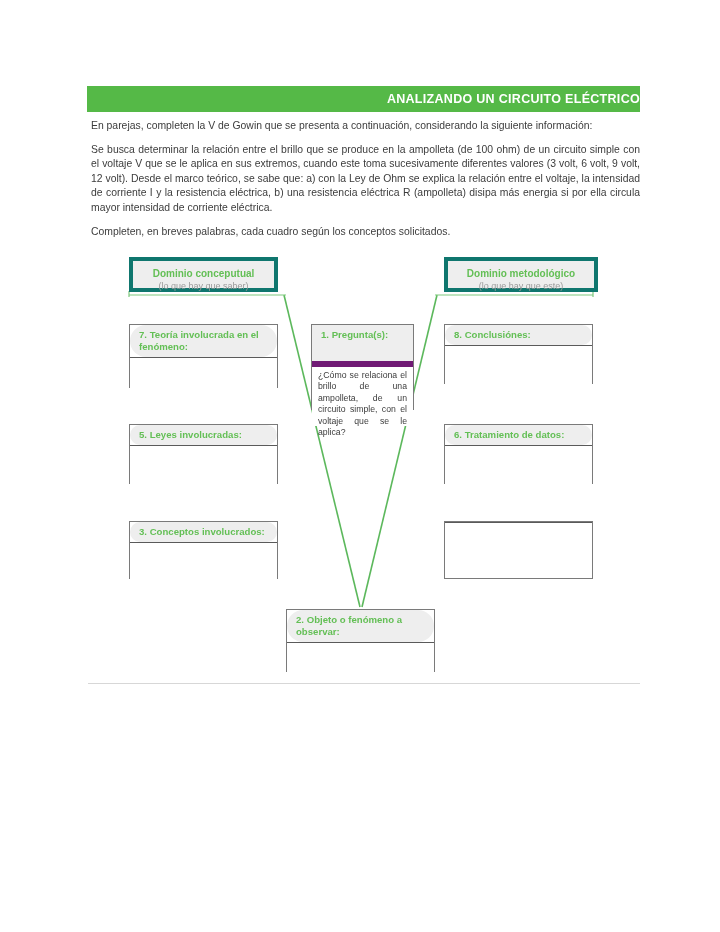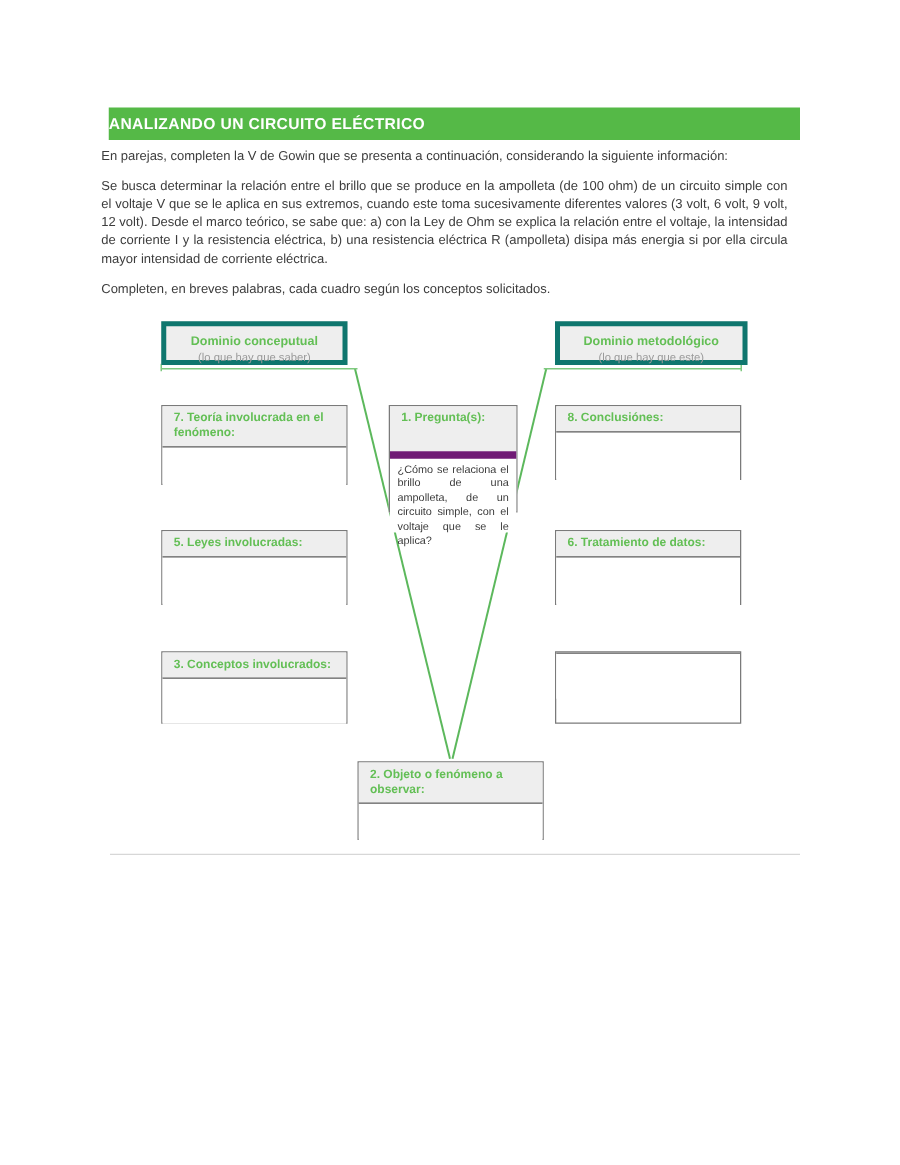--- a/index.html
+++ b/index.html
@@ -19,33 +19,33 @@
   
   .title-bar {
     position: absolute;
     left: 87px;
     top: 86px;
     width: 553px;
     height: 26px;
     background: #55b947;
     display: flex;
     align-items: center;
-    justify-content: flex-start;
+    justify-content: flex-end;
   }
   .title-bar .title-text {
     color: #ffffff;
     font-size: 12.5px;
     font-weight: bold;
     letter-spacing: 0.3px;
   }
 
   
   .intro {
     position: absolute;
-    left: 81px;
+    left: 91px;
     top: 119px;
     width: 549px;
   }
   .intro p {
     margin: 0 0 9px 0;
     font-size: 10.4px;
     line-height: 14.6px;
     color: #3c3c3c;
     text-align: justify;
   }
@@ -64,20 +64,21 @@
     background: #ffffff;
   }
   .box-head {
     box-sizing: border-box;
     background: #eeeeee;
     color: #63bf55;
     font-size: 9.6px;
     font-weight: bold;
     padding: 4px 8px 4px 9px;
     line-height: 12.4px;
+    border-radius: 16px;
   }
   .box-body {
     box-sizing: border-box;
     background: #ffffff;
     border-top: 1px solid #5a5a5a;
   }
 
   
   .domain-box {
     position: absolute;

